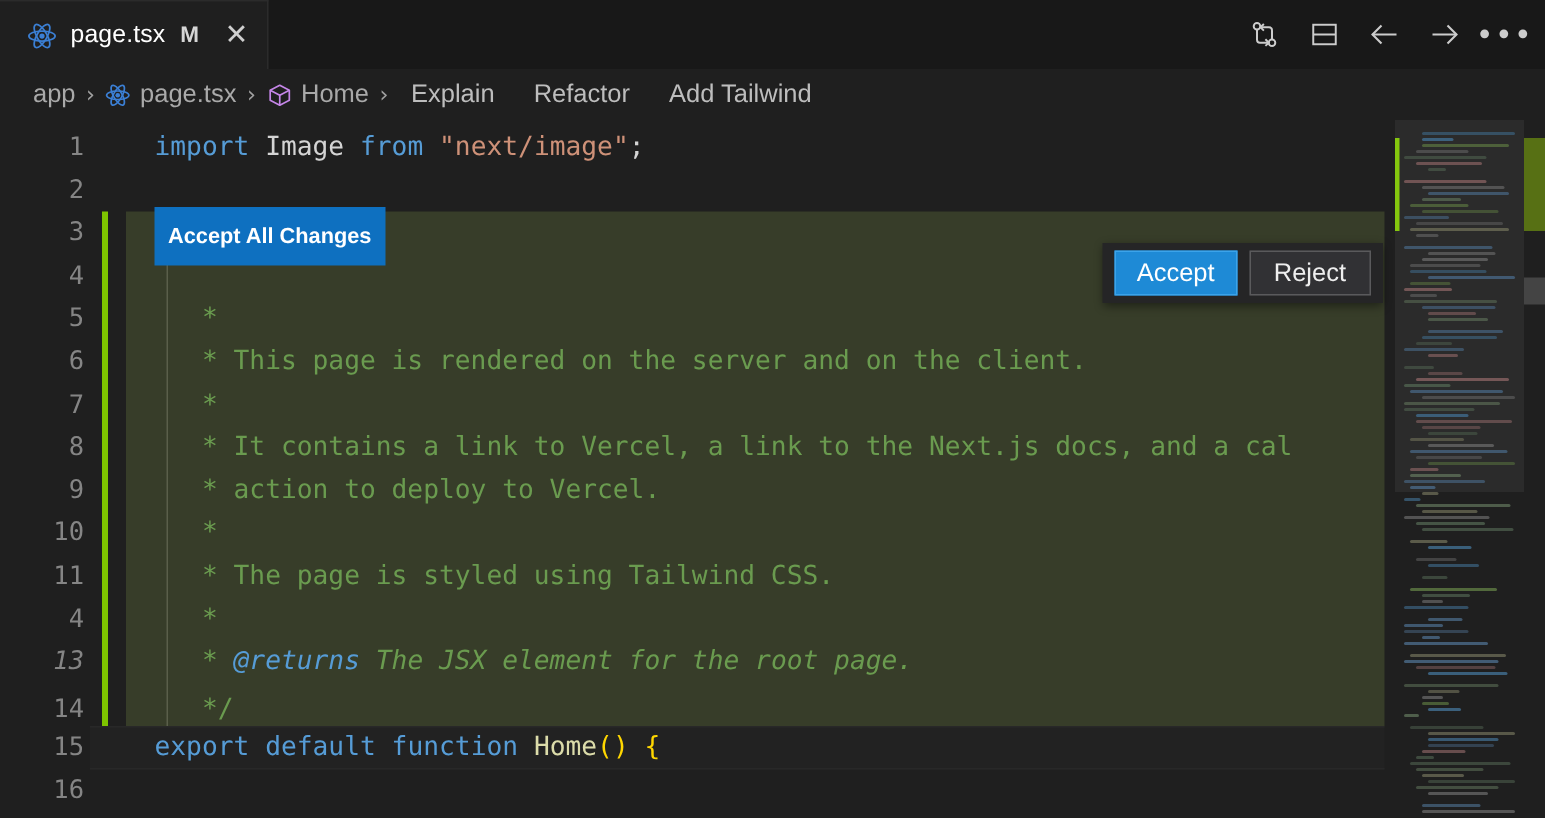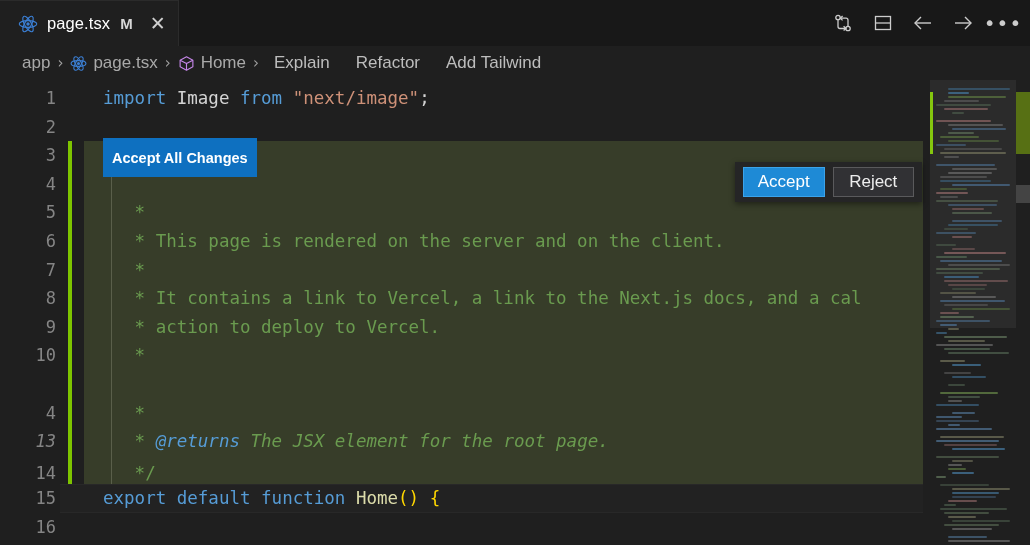--- a/index.html
+++ b/index.html
@@ -440,20 +440,21 @@
         <div class="line" style="top: 4px;"><div class="lineno">1</div><div class="ltext"><span class="t-kw">import</span><span class="t-punc"> </span><span class="t-id">Image</span><span class="t-punc"> </span><span class="t-kw">from</span><span class="t-punc"> </span><span class="t-str">"next/image"</span><span class="t-punc">;</span></div></div>
         <div class="line" style="top: 32.6px;"><div class="lineno">2</div><div class="ltext"></div></div>
         <div class="line" style="top: 61.2px;"><div class="lineno">3</div><div class="ltext"><span class="t-comment">  /**</span></div></div>
         <div class="line" style="top: 89.8px;"><div class="lineno">4</div></div>
         <div class="line" style="top: 118.4px;"><div class="lineno">5</div><div class="ltext"><span class="t-comment">   *</span></div></div>
         <div class="line" style="top: 147px;"><div class="lineno">6</div><div class="ltext"><span class="t-comment">   * This page is rendered on the server and on the client.</span></div></div>
         <div class="line" style="top: 175.6px;"><div class="lineno">7</div><div class="ltext"><span class="t-comment">   *</span></div></div>
         <div class="line" style="top: 204.2px;"><div class="lineno">8</div><div class="ltext"><span class="t-comment">   * It contains a link to Vercel, a link to the Next.js docs, and a cal</span></div></div>
         <div class="line" style="top: 232.8px;"><div class="lineno">9</div><div class="ltext"><span class="t-comment">   * action to deploy to Vercel.</span></div></div>
         <div class="line" style="top: 261.4px;"><div class="lineno">10</div><div class="ltext"><span class="t-comment">   *</span></div></div>
+        <div class="line" style="top: 290px;"><div class="lineno">11</div><div class="ltext"><span class="t-comment">   * The page is styled using Tailwind CSS.</span></div></div>
         <div class="line" style="top: 318.6px;"><div class="lineno">4</div><div class="ltext"><span class="t-comment">   *</span></div></div>
         <div class="line" style="top: 347.2px; font-style: italic;"><div class="lineno">13</div><div class="ltext"><span class="t-comment">   * </span><span class="t-jsdoc">@returns</span><span class="t-comment"> The JSX element for the root page.</span></div></div>
         <div class="line" style="top: 379px;"><div class="lineno">14</div><div class="ltext"><span class="t-comment">   */</span></div></div>
         <div class="line" style="top: 404.4px;"><div class="lineno">15</div><div class="ltext"><span class="t-kw">export</span><span class="t-punc"> </span><span class="t-kw">default</span><span class="t-punc"> </span><span class="t-kw">function</span><span class="t-punc"> </span><span class="t-fn">Home</span><span class="t-paren">()</span><span class="t-punc"> </span><span class="t-paren">{</span></div></div>
         <div class="line" style="top: 433px;"><div class="lineno">16</div><div class="ltext"></div></div>
       </div>
 
     <div class="change-btns">
       <div class="btn-accept-all">Accept All Changes</div>
     </div>

